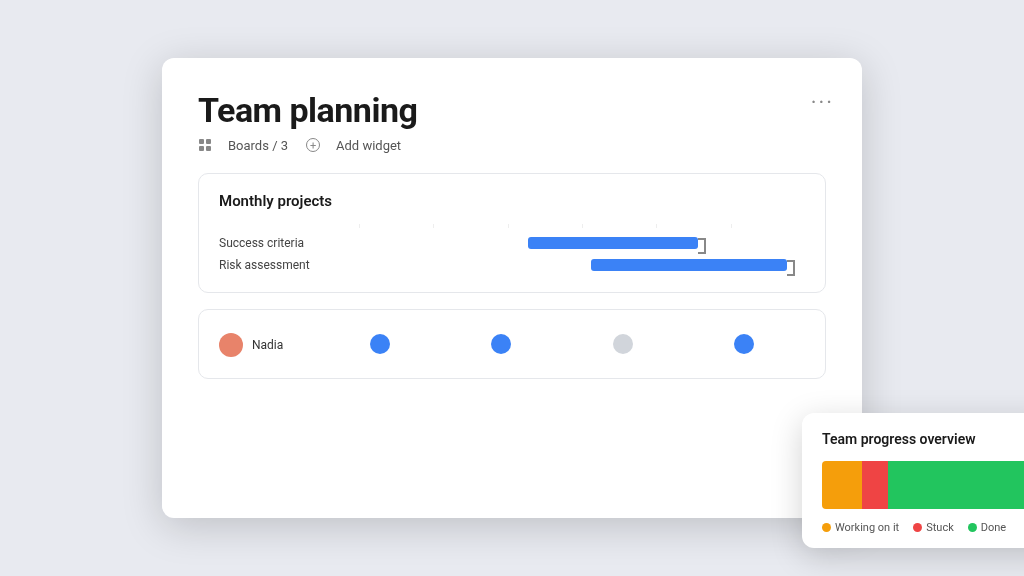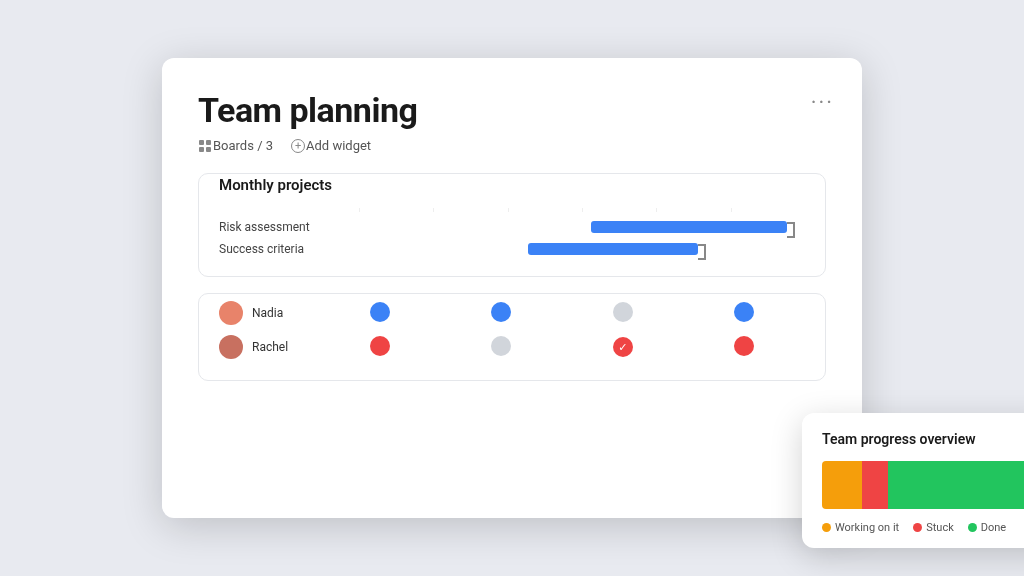--- a/index.html
+++ b/index.html
@@ -35,43 +35,43 @@
 
     .toolbar {
       display: flex;
       align-items: center;
       gap: 18px;
       margin-bottom: 20px;
     }
 
     .toolbar-item {
       display: flex;
-      align-items: center;
-      gap: 1px;
+      align-items: flex-start;
+      gap: 16px;
       font-size: 13px;
       color: #555;
       cursor: pointer;
     }
 
     .more-btn {
       position: absolute;
       top: 32px;
       right: 28px;
       font-size: 22px;
       color: #888;
       cursor: pointer;
       letter-spacing: 2px;
     }
 
     
     .section-card {
       background: #fff;
       border: 1px solid #e5e7eb;
       border-radius: 10px;
-      padding: 2px 20px 16px 20px;
+      padding: 18px 20px 16px 20px;
       margin-bottom: 16px;
     }
 
     .section-title {
       font-size: 15px;
       font-weight: 600;
       color: #1a1a1a;
       margin-bottom: 14px;
     }
 
@@ -314,37 +314,37 @@
         <div class="gantt-col-header"></div>
         <div class="gantt-col-header"></div>
       </div>
 
       <table class="gantt-table">
         <tbody>
 
 
 
           <tr>
+            <td class="gantt-label">Success criteria</td>
+            <td>
+              <div class="gantt-bar-container">
+                <div class="gantt-bar" style="left:38%;width:38%;"></div>
+                <div style="position:absolute;left:76%;top:3px;width:8px;height:10px;border-right:2px solid #888;border-top:2px solid #888;"></div>
+                <div style="position:absolute;left:76%;top:9px;width:8px;height:10px;border-right:2px solid #888;border-bottom:2px solid #888;"></div>
+              </div>
+            </td>
+          </tr>
+
+          <tr>
             <td class="gantt-label">Risk assessment</td>
             <td>
               <div class="gantt-bar-container">
                 <div class="gantt-bar" style="left:52%;width:44%;"></div>
                 <div style="position:absolute;left:96%;top:3px;width:8px;height:10px;border-right:2px solid #888;border-top:2px solid #888;"></div>
                 <div style="position:absolute;left:96%;top:9px;width:8px;height:10px;border-right:2px solid #888;border-bottom:2px solid #888;"></div>
-              </div>
-            </td>
-          </tr>
-
-          <tr>
-            <td class="gantt-label">Success criteria</td>
-            <td>
-              <div class="gantt-bar-container">
-                <div class="gantt-bar" style="left:38%;width:38%;"></div>
-                <div style="position:absolute;left:76%;top:3px;width:8px;height:10px;border-right:2px solid #888;border-top:2px solid #888;"></div>
-                <div style="position:absolute;left:76%;top:9px;width:8px;height:10px;border-right:2px solid #888;border-bottom:2px solid #888;"></div>
               </div>
             </td>
           </tr>
         </tbody>
       </table>
     </div>
 
     <div class="section-card">
       <table class="workload-table">
         <tbody>
@@ -354,30 +354,20 @@
               <span class="avatar" style="background:#e8836a;vertical-align:middle;"></span>
               <span class="member-name">Nadia</span>
             </td>
             <td><span class="dot dot-blue"></span></td>
             <td><span class="dot dot-blue"></span></td>
             <td><span class="dot dot-gray"></span></td>
             <td><span class="dot dot-blue"></span></td>
           </tr>
 
 
-          <tr>
-            <td>
-              <span class="avatar" style="background:#c87060;vertical-align:middle;"></span>
-              <span class="member-name">Rachel</span>
-            </td>
-            <td><span class="dot dot-red"></span></td>
-            <td><span class="dot dot-gray"></span></td>
-            <td><span class="dot-red-check">✓</span></td>
-            <td><span class="dot dot-red"></span></td>
-          </tr>
         </tbody>
       </table>
     </div>
   </div>
 
   <div class="progress-card">
     <div style="position:relative;">
       <div class="progress-card-title">Team progress overview</div>
 
     </div>

